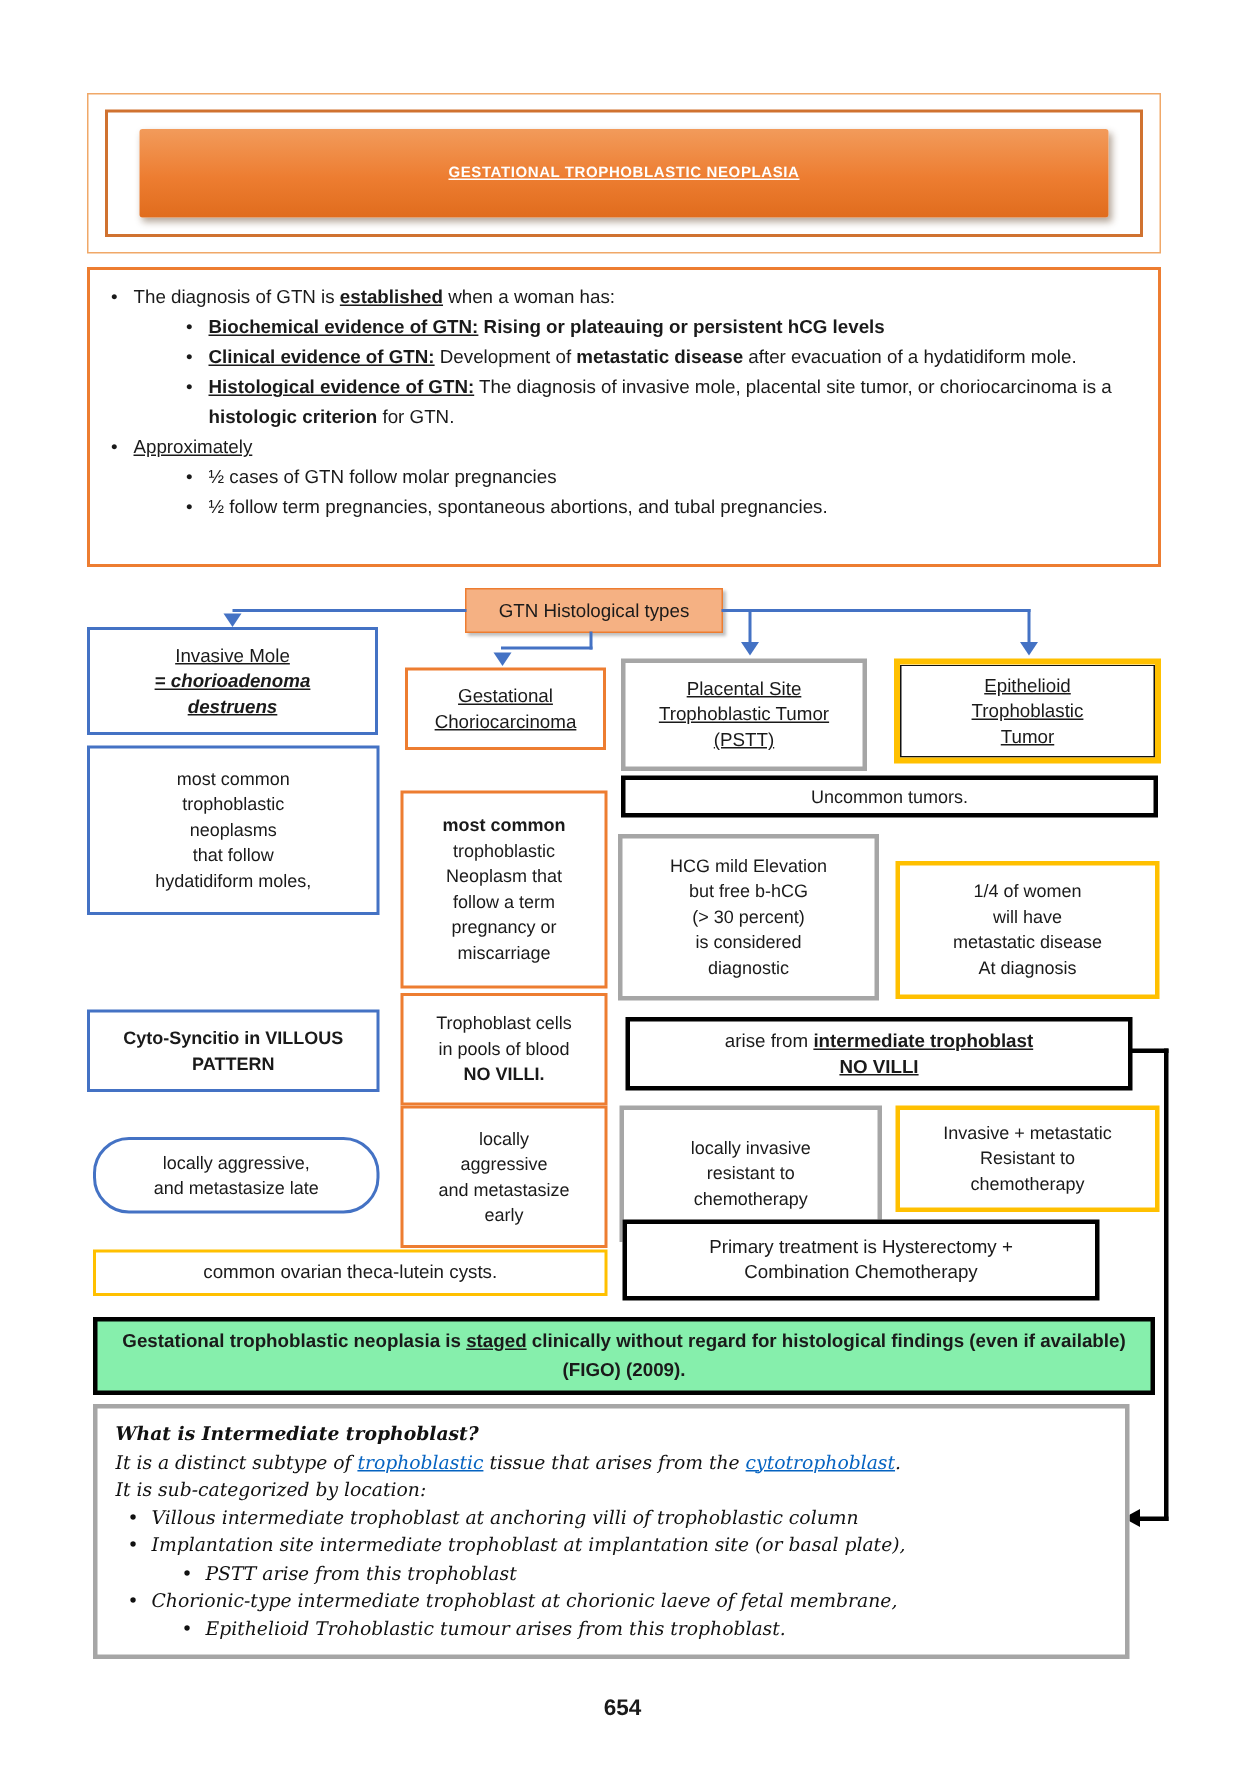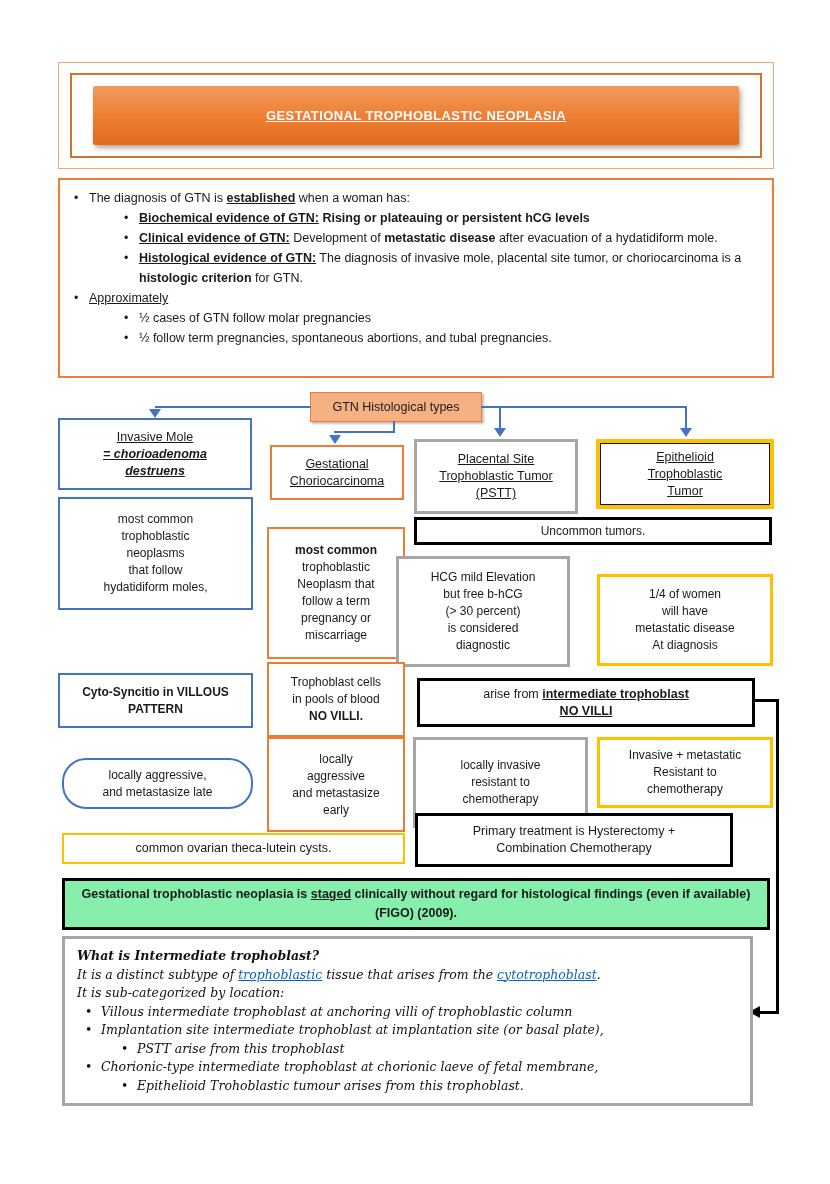--- a/index.html
+++ b/index.html
@@ -2,21 +2,21 @@
 <html><head>
 <meta charset="utf-8">
 <style>
   html,body{margin:0;padding:0;background:#ffffff;}
   .canvas{position:relative;width:830px;height:1184px;background:#fff;
     font-family:"Liberation Sans", sans-serif;color:#1a1a1a;overflow:hidden;}
   .frame{position:absolute;box-sizing:border-box;background:transparent;}
   .banner{position:absolute;box-sizing:border-box;display:flex;align-items:center;justify-content:center;
     background:linear-gradient(180deg,#f29b5b 0%,#ed7d31 55%,#e06c1d 100%);
     box-shadow:2px 3px 5px rgba(90,60,30,.45);border-radius:2px;}
-  .banner .t{color:#fff;font-weight:bold;font-size:13px;letter-spacing:.4px;text-decoration:underline;}
+  .banner .t{color:#fff;font-weight:bold;font-size:10px;letter-spacing:.4px;text-decoration:underline;}
   .panel{position:absolute;box-sizing:border-box;border:2px solid #ED7D31;background:#fff;
     font-size:12.5px;line-height:20px;padding:8px 14px;}
   .row{display:flex;}
   .row .bu{flex:none;width:15px;color:#1a1a1a;}
   .row .bt{flex:1;}
   .lvl2{margin-left:50px;}
   .u{text-decoration:underline;}
   .b{font-weight:bold;}
   .i{font-style:italic;}
   .box{position:absolute;box-sizing:border-box;background:#fff;display:flex;flex-direction:column;
@@ -142,21 +142,21 @@
     <span class="b">most common</span>
     <span class="txt">trophoblastic
 Neoplasm that
 follow a term
 pregnancy or
 miscarriage</span>
   </div>
   <div class="box b-black" style="left:414px;top:517px;width:358px;height:28px;border-width:3px;">
     <span>Uncommon tumors.</span>
   </div>
-  <div class="box b-gray" style="left:396px;top:556px;width:174px;height:111px;">
+  <div class="box b-gray" style="left:412px;top:556px;width:174px;height:111px;">
     <span class="txt">HCG mild Elevation
 but free b-hCG
 (&gt; 30 percent)
 is considered
 diagnostic</span>
   </div>
   <div class="box b-yellow" style="left:597px;top:574px;width:176px;height:92px;">
     <span class="txt">1/4 of women
 will have
 metastatic disease
@@ -234,14 +234,15 @@
     <div class="nrow nl1">
       <span class="nbu">•</span>
       <span>Chorionic-type intermediate trophoblast at chorionic laeve of fetal membrane,</span>
     </div>
     <div class="nrow sub">
       <span class="nbu">•</span>
       <span>Epithelioid Trohoblastic tumour arises from this trophoblast.</span>
     </div>
   </div>
 
+  <div class="pagenum" style="top:1130px;">654</div>
 
 </div>
 
 </body></html>

